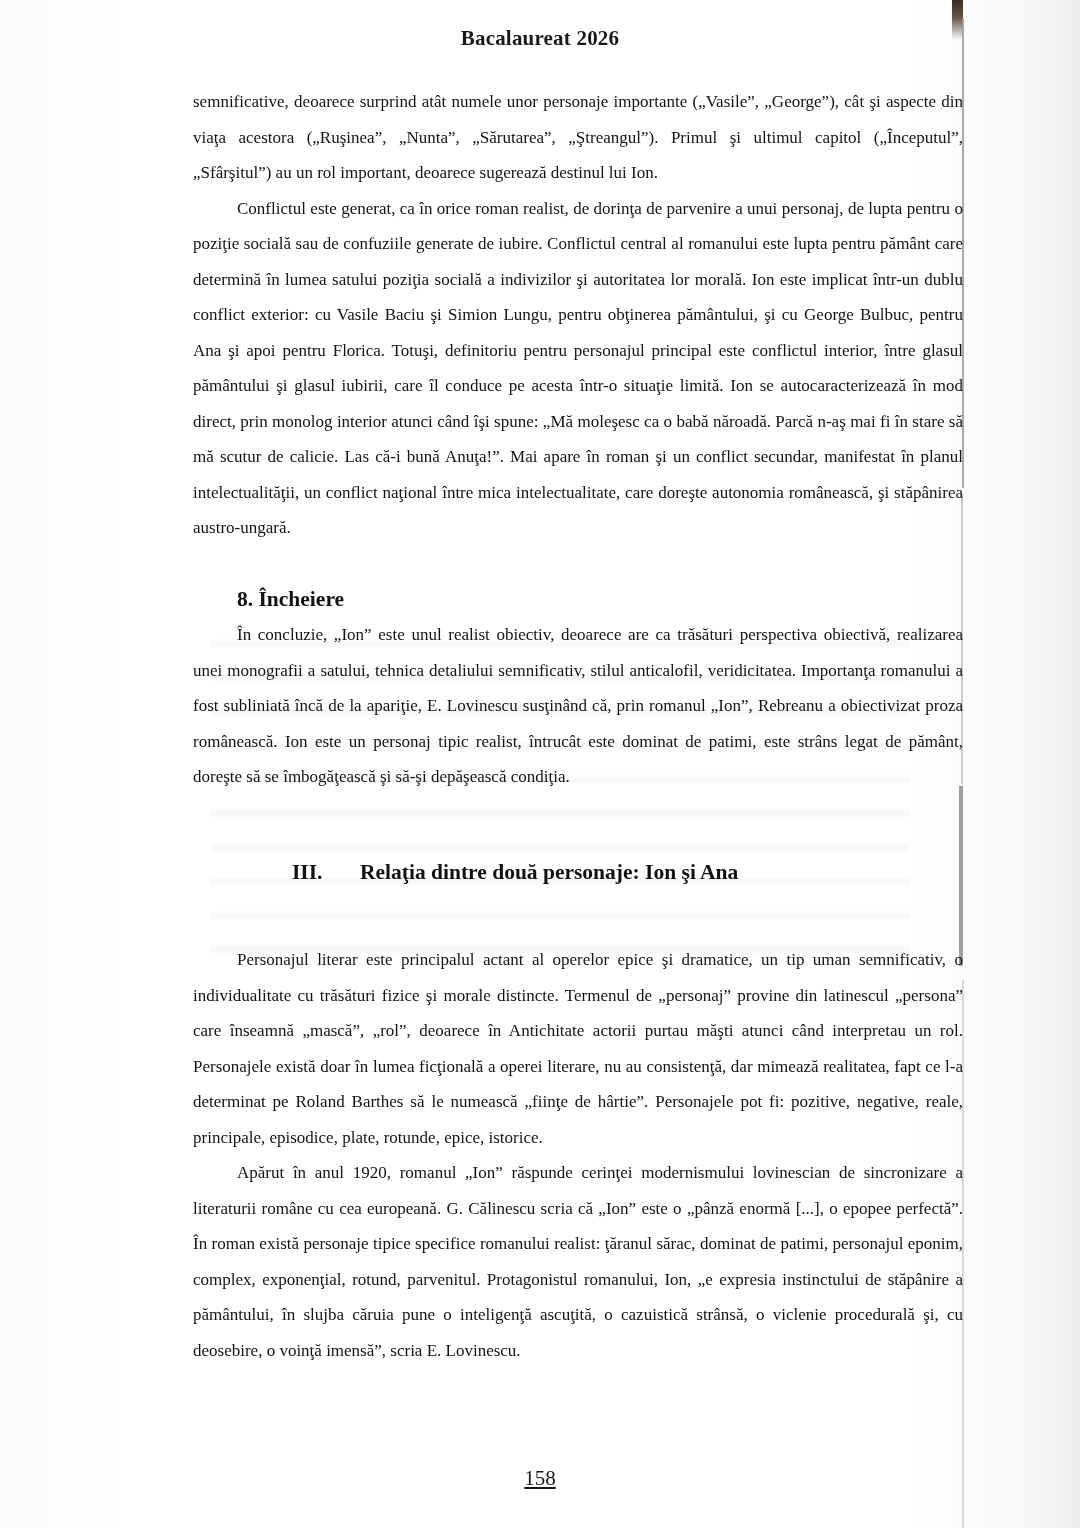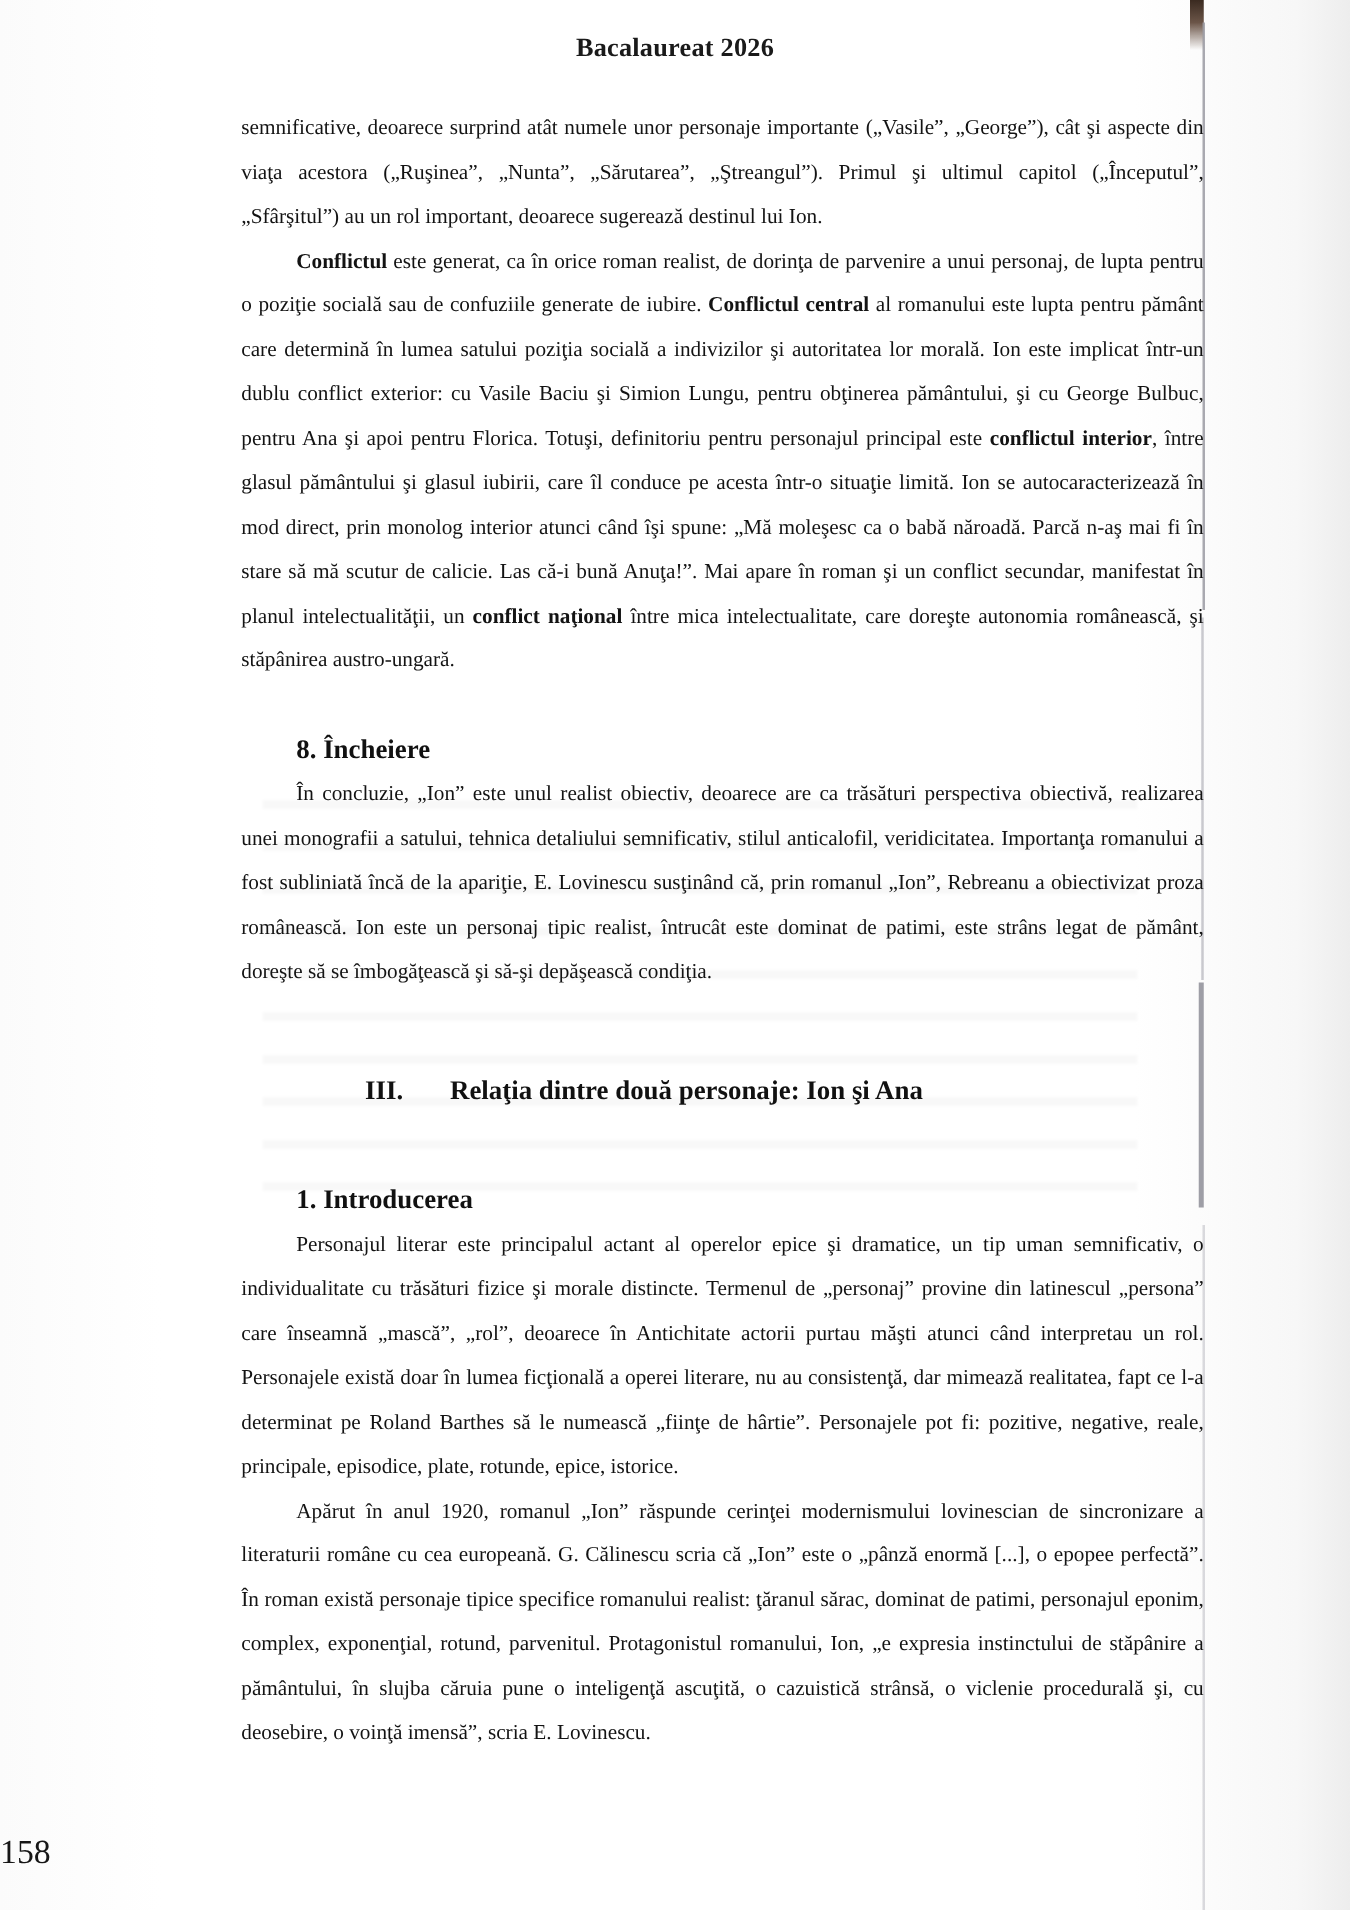--- a/index.html
+++ b/index.html
@@ -106,29 +106,30 @@
     font-size: 21.5px;
     font-weight: 700;
     line-height: 35.5px;
     padding-left: 83px;
     font-family: Liberation Serif, serif;
   }
   .h-roman .num { display: inline-block; width: 68px; }
   .gap-md { height: 36px; }
   .gap-lg { height: 44px; }
 
-  b, strong { font-weight: 700; }
+  b, strong { font-weight: 400; }
 
   .folio {
     position: absolute;
     left: 0; right: 0;
     top: 1466px;
-    text-align: left;
-    font-size: 27px;
+    text-align: center;
+    font-size: 21px;
     color: #161616;
+    text-decoration: underline;
   }
 </style>
 </head>
 <body>
 
 <div class="page">
 
   <div class="paper-tone"></div>
   <div class="bleed"></div>
 
@@ -151,21 +152,20 @@
     <h3 class="h-sub">8.  Încheiere</h3>
 
     <p class="body indent">În concluzie, „Ion” este unul realist obiectiv, deoarece are ca trăsături perspectiva obiectivă, realizarea unei monografii a satului, tehnica detaliului semnificativ, stilul anticalofil, veridicitatea. Importanţa romanului a fost subliniată încă de la apariţie, E. Lovinescu susţinând că, prin romanul „Ion”, Rebreanu a obiectivizat proza românească. Ion este un personaj tipic realist, întrucât este dominat de patimi, este strâns legat de pământ, doreşte să se îmbogăţească şi să-şi depăşească condiţia.</p>
 
     <div class="gap-lg"></div>
 
     <h2 class="h-roman"><span class="num">III.</span><span>Relaţia dintre două personaje: Ion şi Ana</span></h2>
 
     <div class="gap-md"></div>
 
-    <h3 class="h-sub">1.  Introducerea</h3>
 
     <p class="body indent">Personajul literar este principalul actant al operelor epice şi dramatice, un tip uman semnificativ, o individualitate cu trăsături fizice şi morale distincte. Termenul de „personaj” provine din latinescul „persona” care înseamnă „mască”, „rol”, deoarece în Antichitate actorii purtau măşti atunci când interpretau un rol. Personajele există doar în lumea ficţională a operei literare, nu au consistenţă, dar mimează realitatea, fapt ce l-a determinat pe Roland Barthes să le numească „fiinţe de hârtie”. Personajele pot fi: pozitive, negative, reale, principale, episodice, plate, rotunde, epice, istorice.</p>
 
     <p class="body indent">Apărut în anul 1920, romanul „Ion” răspunde cerinţei modernismului lovinescian de sincronizare a literaturii române cu cea europeană. G. Călinescu scria că „Ion” este o „pânză enormă [...], o epopee perfectă”. În roman există personaje tipice specifice romanului realist: ţăranul sărac, dominat de patimi, personajul eponim, complex, exponenţial, rotund, parvenitul. Protagonistul romanului, Ion, „e expresia instinctului de stăpânire a pământului, în slujba căruia pune o inteligenţă ascuţită, o cazuistică strânsă, o viclenie procedurală şi, cu deosebire, o voinţă imensă”, scria E. Lovinescu.</p>
 
   </div>
 
   <div class="folio">158</div>
 
 </div>

